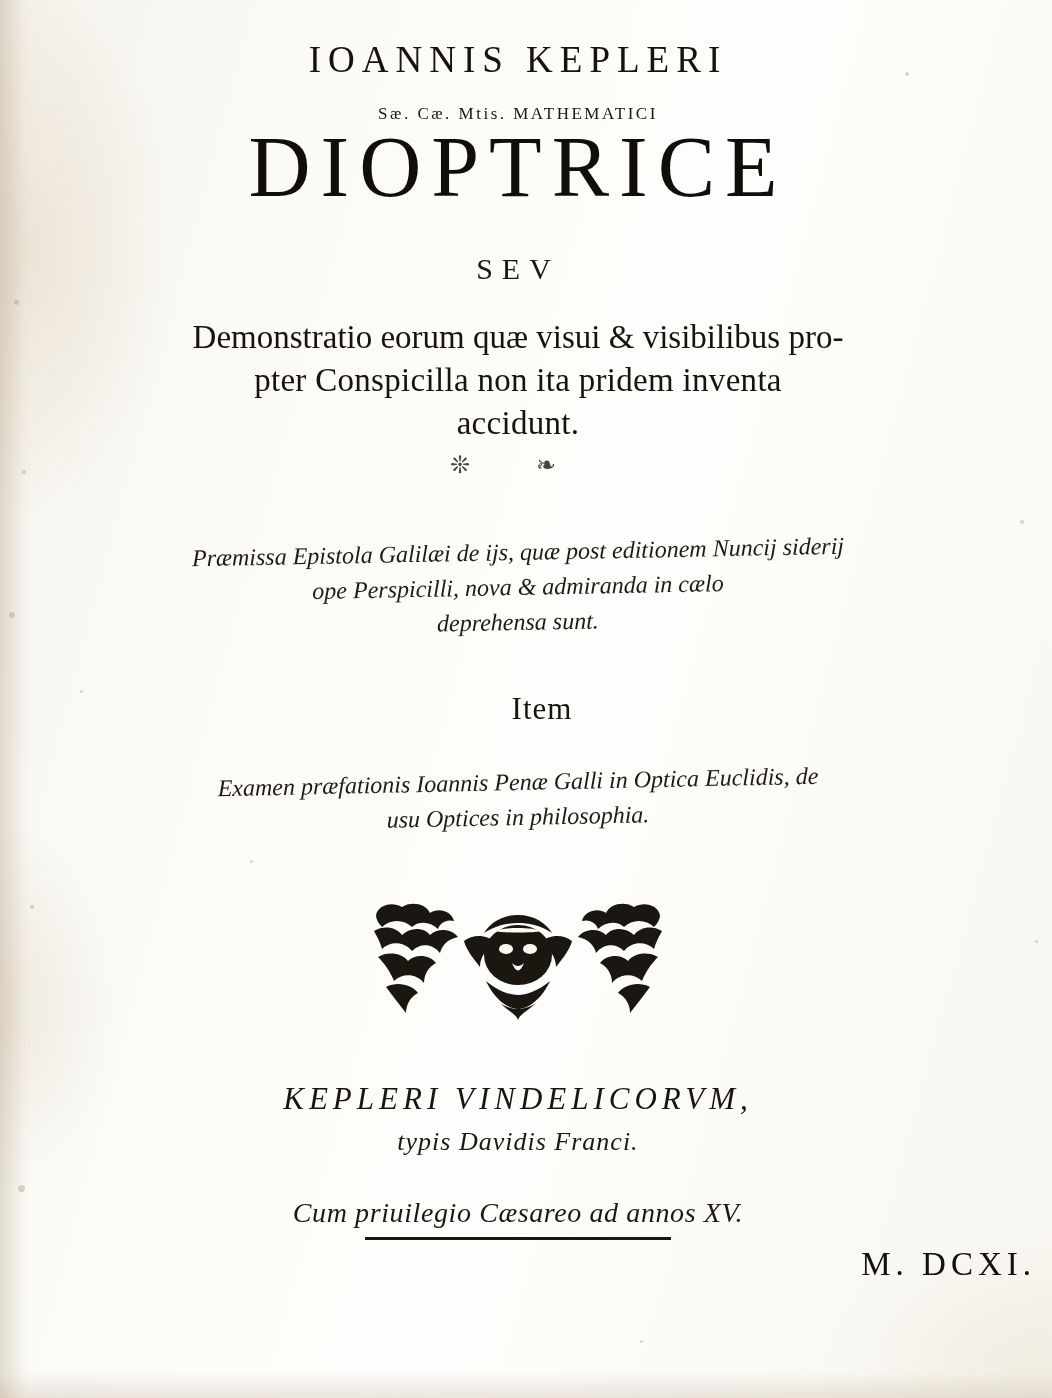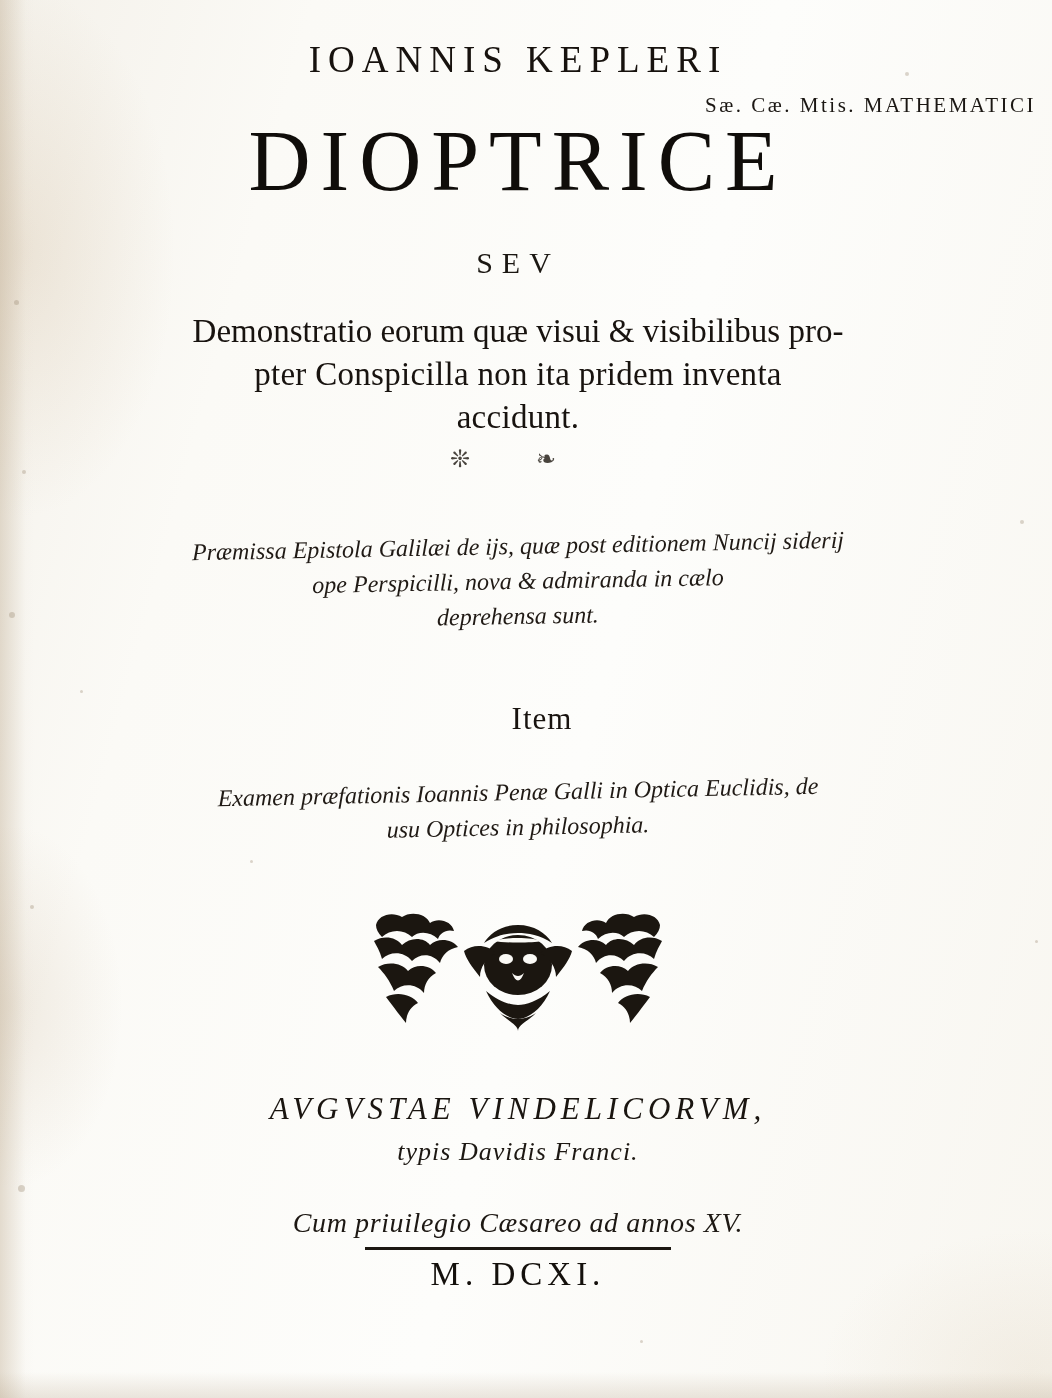--- a/index.html
+++ b/index.html
@@ -49,25 +49,24 @@
   
   .author {
     margin-top: 38px;
     font-size: 37px;
     letter-spacing: 7px;
     font-family: "Liberation Serif", serif;
     color: #17120e;
     white-space: nowrap;
   }
   .author-sub {
-    margin-top: 12px;
-    font-size: 21px;
+    margin-top: 23px;
+    font-size: 17px;
     letter-spacing: 2.5px;
     color: #1b1713;
-    text-align: right;
   }
 
   
   .title {
     font-size: 86px;
     line-height: 1;
     letter-spacing: 10px;
     color: #100d0a;
     font-family: "Liberation Serif", serif;
   }
@@ -105,21 +104,21 @@
     color: #201a15;
   }
   .para1 {
     margin-top: 56px;
     font-size: 24px;
     line-height: 1.45;
     padding: 0 70px;
     transform: skewY(-1.1deg);
   }
   .item {
-    margin-top: 68px;
+    margin-top: 52px;
     font-size: 31px;
     letter-spacing: 1px;
     color: #18130f;
     padding-left: 48px;
   }
   .para2 {
     margin-top: 38px;
     font-size: 24px;
     line-height: 1.45;
     padding: 0 90px;
@@ -163,20 +162,21 @@
     width: 306px;
     height: 3px;
     background: #1c1712;
     margin: 8px auto 0;
   }
   .year {
     margin-top: 6px;
     font-size: 33px;
     letter-spacing: 5px;
     color: #14100c;
+    text-align: right;
   }
 </style>
 </head>
 <body>
 
 <div class="page">
 
   <div class="edge-left"></div>
   <div class="edge-bottom"></div>
 
@@ -246,21 +246,21 @@
         <g fill="#fbfaf6">
 
           <ellipse cx="138" cy="52" rx="7" ry="5"></ellipse>
           <ellipse cx="162" cy="52" rx="7" ry="5"></ellipse>
           <path d="M144 66 C148 70 152 70 156 66 C152 76 148 76 144 66 Z"></path>
           <path d="M126 34 C136 30 164 30 174 34 C164 36 136 36 126 34 Z"></path>
         </g>
       </svg>
     </div>
 
-    <div class="imprint1">AVGVSTAE VINDELICORVM,</div>
+    <div class="imprint1">KEPLERI VINDELICORVM,</div>
     <div class="imprint2">typis Davidis Franci.</div>
 
     <div class="privilege">Cum priuilegio Cæsareo ad annos XV.</div>
     <div class="rule"></div>
     <div class="year">M. DCXI.</div>
 
   </div>
 </div>
 
 </body></html>

